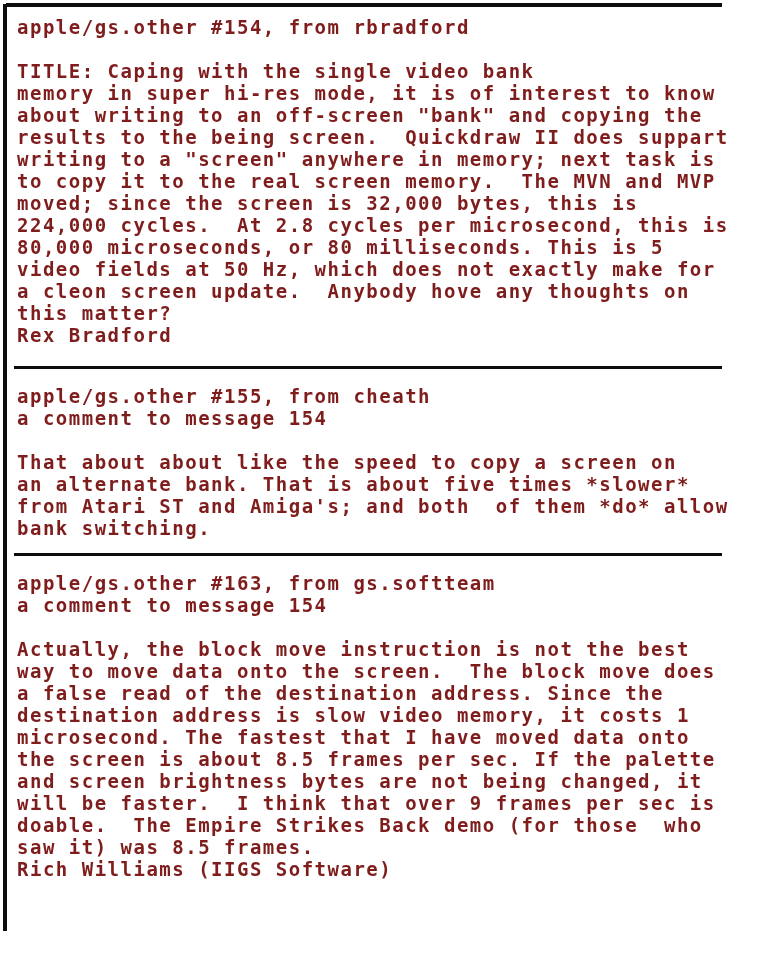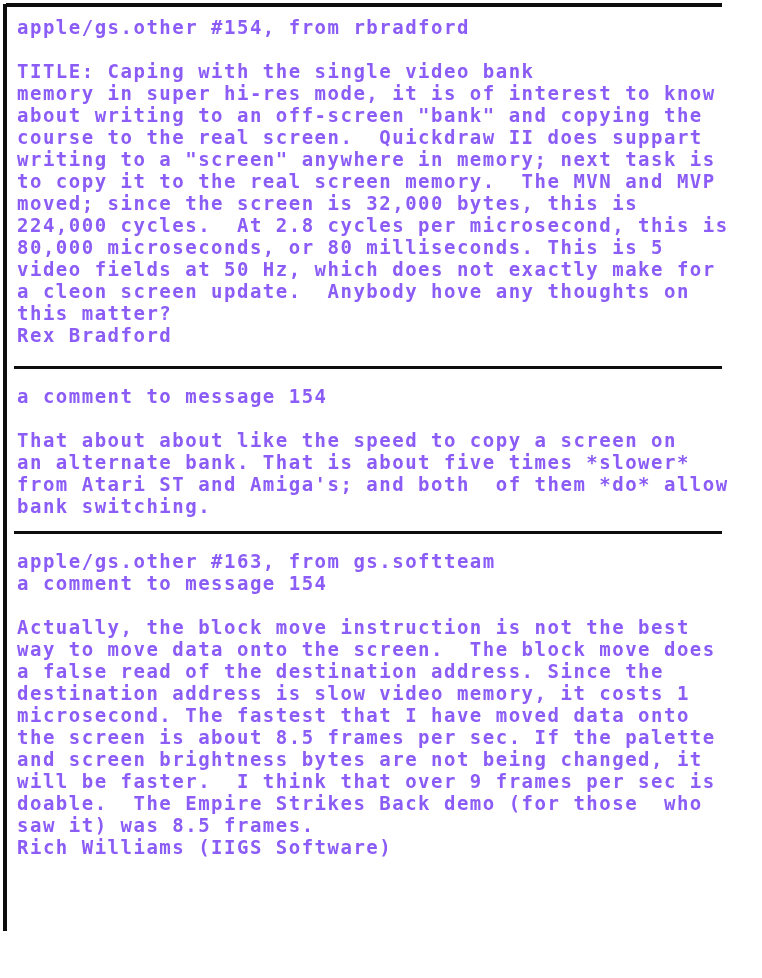--- a/index.html
+++ b/index.html
@@ -8,21 +8,21 @@
     background: #ffffff;
   }
   .page {
     position: relative;
     width: 762px;
     height: 978px;
     background: #ffffff;
     overflow: hidden;
     font-family: "DejaVu Sans Mono", "Liberation Mono", monospace;
     font-weight: bold;
-    color: #8b5cf6;
+    color: #7f1d1d;
   }
   .border-top {
     position: absolute;
     left: 6px;
     top: 3px;
     width: 716px;
     height: 4px;
     background: #0d0d0d;
   }
   .border-left {
@@ -64,35 +64,36 @@
   <div class="border-left"></div>
 
   <div class="content">
 
     <div>
       <div class="line">apple/gs.other #154, from rbradford</div>
       <div class="line"></div>
       <div class="line">TITLE: Caping with the single video bank</div>
       <div class="line">memory in super hi-res mode, it is of interest to know</div>
       <div class="line">about writing to an off-screen "bank" and copying the</div>
-      <div class="line">course to the real screen.  Quickdraw II does suppart</div>
+      <div class="line">results to the being screen.  Quickdraw II does suppart</div>
       <div class="line">writing to a "screen" anywhere in memory; next task is</div>
       <div class="line">to copy it to the real screen memory.  The MVN and MVP</div>
       <div class="line">moved; since the screen is 32,000 bytes, this is</div>
       <div class="line">224,000 cycles.  At 2.8 cycles per microsecond, this is</div>
       <div class="line">80,000 microseconds, or 80 milliseconds. This is 5</div>
       <div class="line">video fields at 50 Hz, which does not exactly make for</div>
       <div class="line">a cleon screen update.  Anybody hove any thoughts on</div>
       <div class="line">this matter?</div>
       <div class="line">Rex Bradford</div>
     </div>
 
     <div class="divider d1"></div>
 
     <div>
+      <div class="line">apple/gs.other #155, from cheath</div>
       <div class="line">a comment to message 154</div>
       <div class="line"></div>
       <div class="line">That about about like the speed to copy a screen on</div>
       <div class="line">an alternate bank. That is about five times *slower*</div>
       <div class="line">from Atari ST and Amiga's; and both  of them *do* allow</div>
       <div class="line">bank switching.</div>
     </div>
 
     <div class="divider d2"></div>
 

